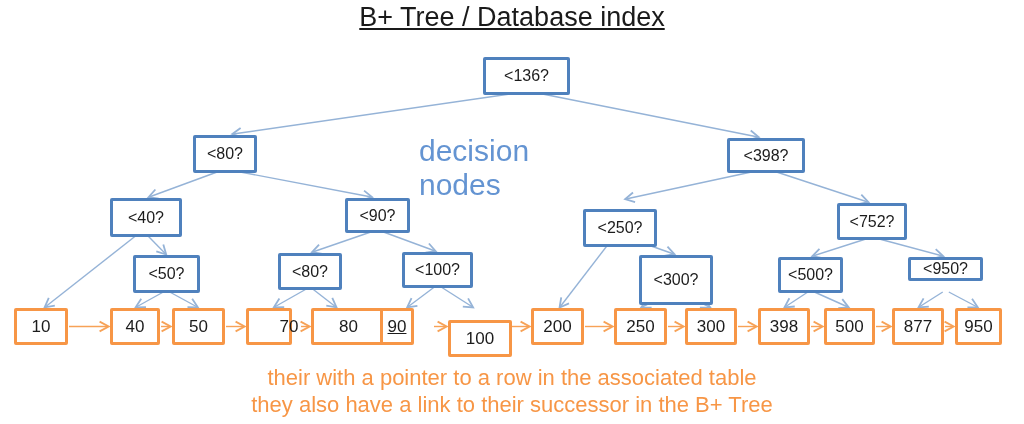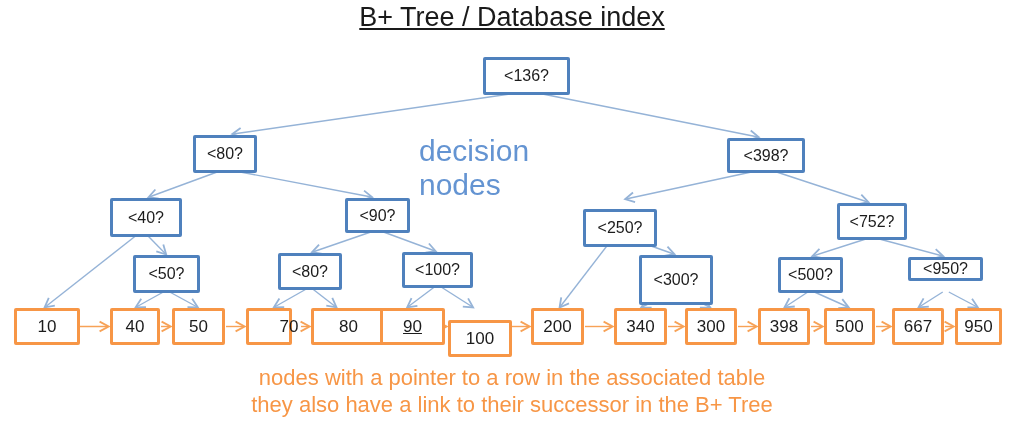--- a/index.html
+++ b/index.html
@@ -90,33 +90,33 @@
       <div class="node dnode" style="left: 110px; top: 198px; width: 72px; height: 39px;">&lt;40?</div>
       <div class="node dnode" style="left: 345px; top: 198px; width: 65px; height: 35px;">&lt;90?</div>
       <div class="node dnode" style="left: 583px; top: 200px; width: 74px; height: 38px; margin-top: 9px;">&lt;250?</div>
       <div class="node dnode" style="left: 837px; top: 203px; width: 70px; height: 37px;">&lt;752?</div>
       <div class="node dnode" style="left: 133px; top: 255px; width: 67px; height: 38px;">&lt;50?</div>
       <div class="node dnode" style="left: 278px; top: 253px; width: 64px; height: 37px;">&lt;80?</div>
       <div class="node dnode" style="left: 402px; top: 252px; width: 71px; height: 36px;">&lt;100?</div>
       <div class="node dnode" style="left: 639px; top: 255px; width: 74px; height: 50px;">&lt;300?</div>
       <div class="node dnode" style="left: 778px; top: 257px; width: 65px; height: 36px;">&lt;500?</div>
       <div class="node dnode" style="left: 908px; top: 257px; width: 75px; height: 24px;">&lt;950?</div>
-      <div class="node lnode" style="left: 14px; top: 308px; width: 66px; height: 37px;">10</div>
+      <div class="node lnode" style="left: 14px; top: 308px; width: 54px; height: 37px;">10</div>
       <div class="node lnode" style="left: 110px; top: 308px; width: 50px; height: 37px;">40</div>
       <div class="node lnode" style="left: 172px; top: 308px; width: 53px; height: 37px;">50</div>
       <div class="node lnode" style="left: 246px; top: 308px; width: 34px; height: 37px; padding-left: 40px;">70</div>
       <div class="node lnode" style="left: 311px; top: 308px; width: 75px; height: 37px;">80</div>
-      <div class="node lnode" style="left: 380px; top: 308px; width: 65px; height: 37px; text-decoration: underline;">90</div>
+      <div class="node lnode" style="left: 380px; top: 308px; width: 34px; height: 37px; text-decoration: underline;">90</div>
       <div class="node lnode" style="left: 448px; top: 320px; width: 64px; height: 37px;">100</div>
       <div class="node lnode" style="left: 531px; top: 308px; width: 53px; height: 37px;">200</div>
-      <div class="node lnode" style="left: 614px; top: 308px; width: 53px; height: 37px;">340</div>
+      <div class="node lnode" style="left: 614px; top: 308px; width: 53px; height: 37px;">250</div>
       <div class="node lnode" style="left: 685px; top: 308px; width: 52px; height: 37px;">300</div>
       <div class="node lnode" style="left: 758px; top: 308px; width: 52px; height: 37px;">398</div>
       <div class="node lnode" style="left: 824px; top: 308px; width: 51px; height: 37px;">500</div>
-      <div class="node lnode" style="left: 892px; top: 308px; width: 52px; height: 37px;">667</div>
+      <div class="node lnode" style="left: 892px; top: 308px; width: 52px; height: 37px;">877</div>
       <div class="node lnode" style="left: 955px; top: 308px; width: 47px; height: 37px;">950</div>
     </div>
   <div id="decision-label" style="color: rgb(100, 148, 210);">decision nodes</div>
   <div id="footer" style="color: rgb(247, 150, 70);">
-    <div>nodes with a pointer to a row in the associated table</div>
+    <div>their with a pointer to a row in the associated table</div>
     <div>they also have a link to their successor in the B+ Tree</div>
   </div>
 </div>
 
 </body></html>

